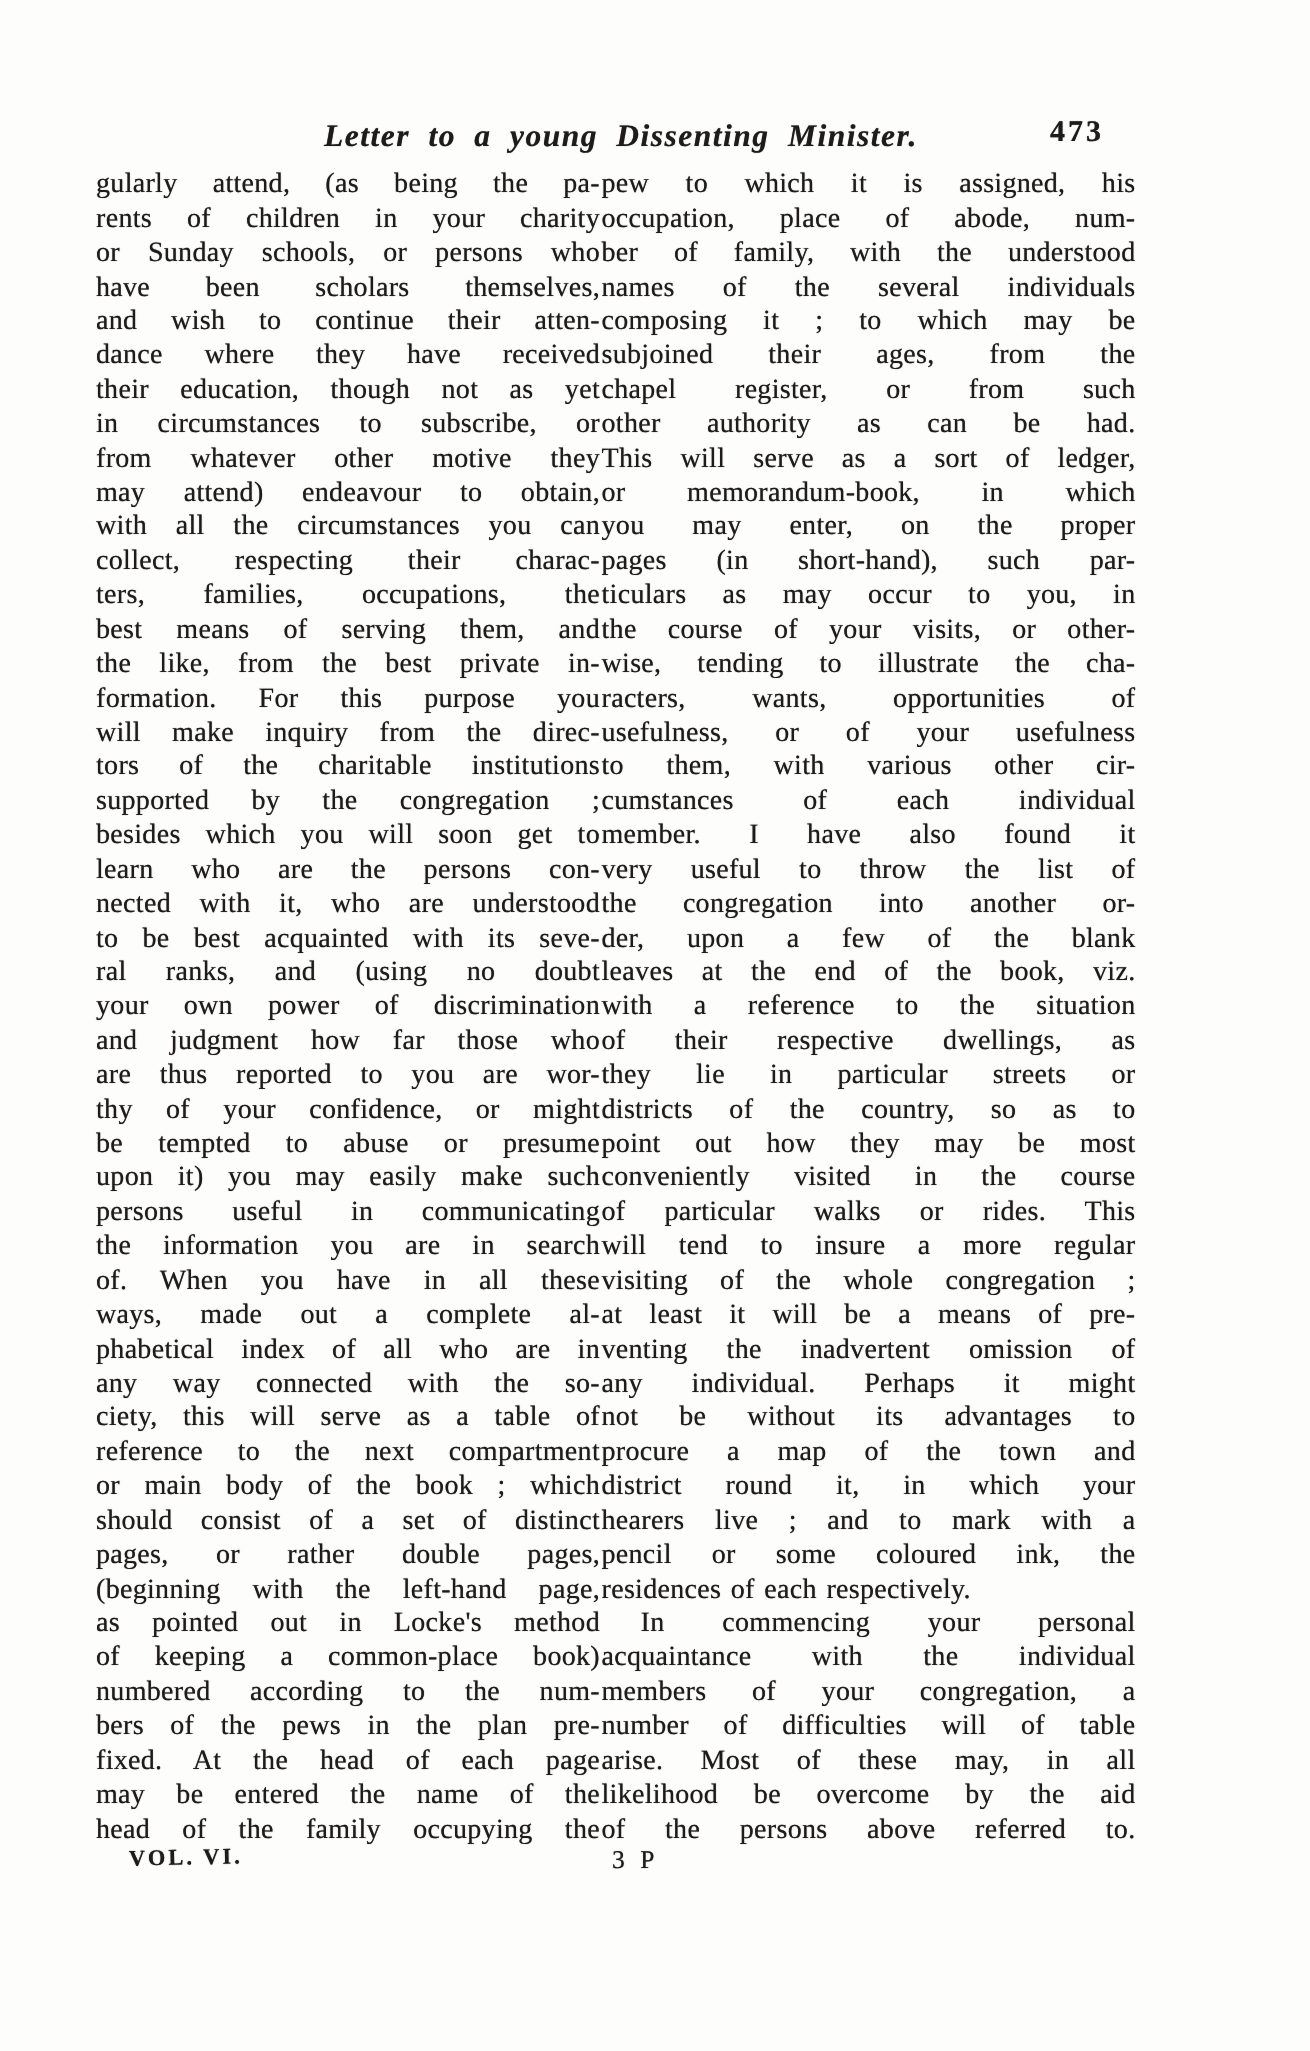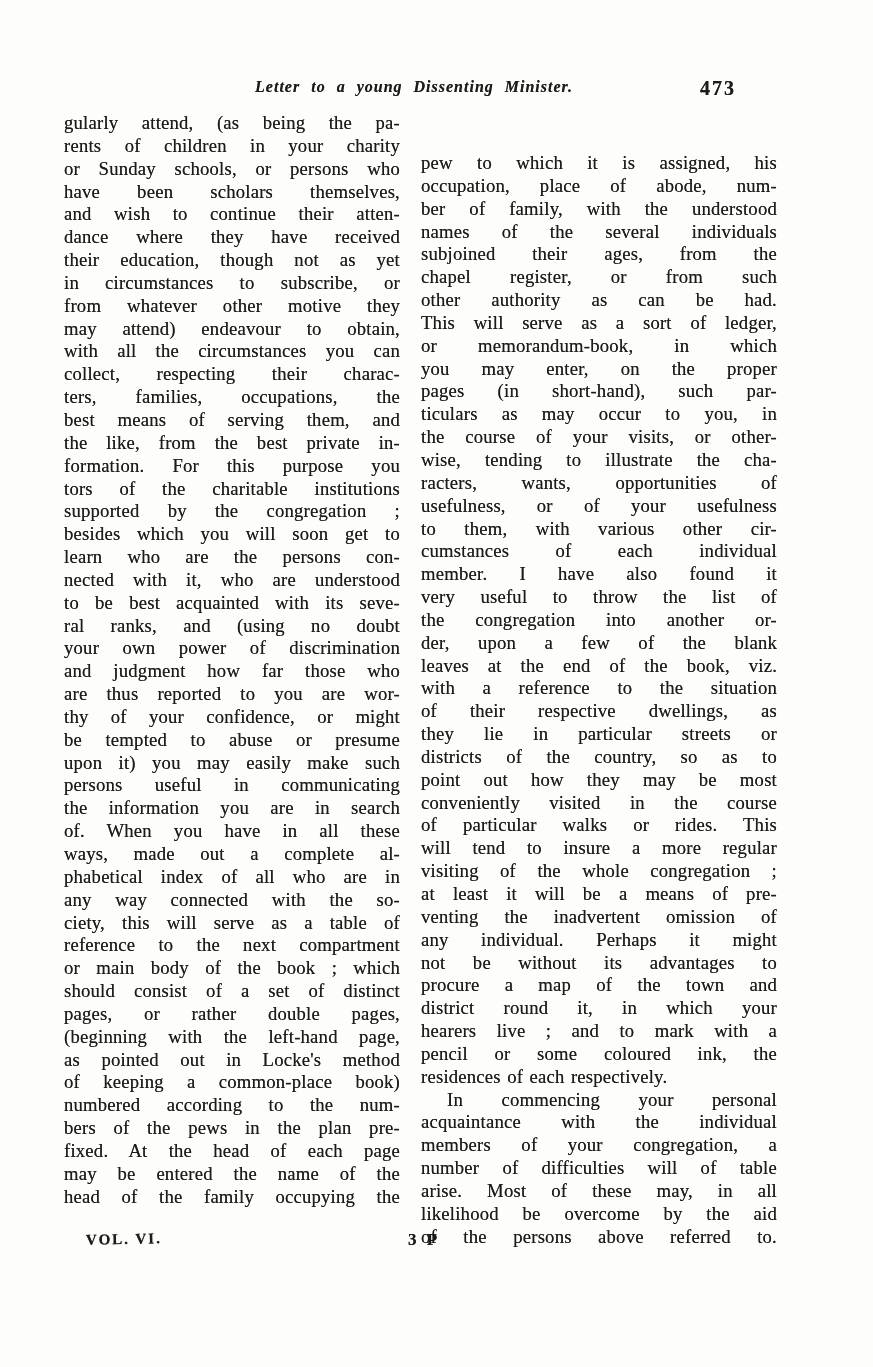--- a/index.html
+++ b/index.html
@@ -17,45 +17,45 @@
     overflow: hidden;
   }
   .running-head {
     position: absolute;
     top: 78px;
     left: 64px;
     width: 700px;
     text-align: center;
     font-style: italic;
     font-weight: bold;
-    font-size: 16px;
+    font-size: 21px;
     letter-spacing: 1px;
     word-spacing: 6px;
     text-shadow: 0 0 0.6px rgba(25,22,20,0.7);
   }
   .page-number {
     position: absolute;
     top: 77px;
     left: 700px;
     font-size: 20px;
     font-weight: bold;
     letter-spacing: 2px;
     text-shadow: 0 0 0.6px rgba(25,22,20,0.7);
   }
   .columns {
     position: absolute;
     top: 112px;
     left: 64px;
     display: flex;
-    gap: 21px;
+    gap: 1px;
     justify-content: center;
   }
   .column { display: block; }
   .column.left  { width: 336px; }
-  .column.right { width: 356px; margin-top: 40px; }
+  .column.right { width: 356px; }
   .para { margin: 0; }
   .line {
     font-size: 18.7px;
     line-height: 22.85px;
     height: 22.85px;
     letter-spacing: 0.2px;
     word-spacing: 1.5px;
     text-align: justify;
     text-align-last: justify;
     -moz-text-align-last: justify;
@@ -82,21 +82,21 @@
     font-weight: bold;
     letter-spacing: 2px;
     transform: rotate(-1.2deg);
     text-shadow: 0 0 0.7px rgba(25,22,20,0.8);
   }
   .footer-signature {
     position: absolute;
     top: 1230px;
     left: 408px;
     font-size: 17px;
-    font-weight: bold;
+    font-weight: normal;
     letter-spacing: 3px;
     text-shadow: 0 0 0.6px rgba(25,22,20,0.75);
   }
 </style>
 </head>
 <body>
 
 <div class="page">
 
   <div class="running-head">Letter to a young Dissenting Minister.</div>
@@ -115,20 +115,21 @@
           <div class="line">their education, though not as yet</div>
           <div class="line">in circumstances to subscribe, or</div>
           <div class="line">from whatever other motive they</div>
           <div class="line">may attend) endeavour to obtain,</div>
           <div class="line">with all the circumstances you can</div>
           <div class="line">collect, respecting their charac-</div>
           <div class="line">ters, families, occupations, the</div>
           <div class="line">best means of serving them, and</div>
           <div class="line">the like, from the best private in-</div>
           <div class="line">formation.  For this purpose you</div>
+          <div class="line">will make inquiry from the direc-</div>
           <div class="line">tors of the charitable institutions</div>
           <div class="line">supported by the congregation ;</div>
           <div class="line">besides which you will soon get to</div>
           <div class="line">learn who are the persons con-</div>
           <div class="line">nected with it, who are understood</div>
           <div class="line">to be best acquainted with its seve-</div>
           <div class="line">ral ranks, and (using no doubt</div>
           <div class="line">your own power of discrimination</div>
           <div class="line">and judgment how far those who</div>
           <div class="line">are thus reported to you are wor-</div>
@@ -155,20 +156,21 @@
           <div class="line">may be entered the name of the</div>
           <div class="line">head of the family occupying the</div>
         </div>
       </div>
     <div class="column right">
         <div class="para">
           <div class="line">pew to which it is assigned, his</div>
           <div class="line">occupation, place of abode, num-</div>
           <div class="line">ber of family, with the understood</div>
           <div class="line">names of the several individuals</div>
+          <div class="line">composing it ; to which may be</div>
           <div class="line">subjoined their ages, from the</div>
           <div class="line">chapel register, or from such</div>
           <div class="line">other authority as can be had.</div>
           <div class="line">This will serve as a sort of ledger,</div>
           <div class="line">or memorandum-book, in which</div>
           <div class="line">you may enter, on the proper</div>
           <div class="line">pages (in short-hand), such par-</div>
           <div class="line">ticulars as may occur to you, in</div>
           <div class="line">the course of your visits, or other-</div>
           <div class="line">wise, tending to illustrate the cha-</div>

